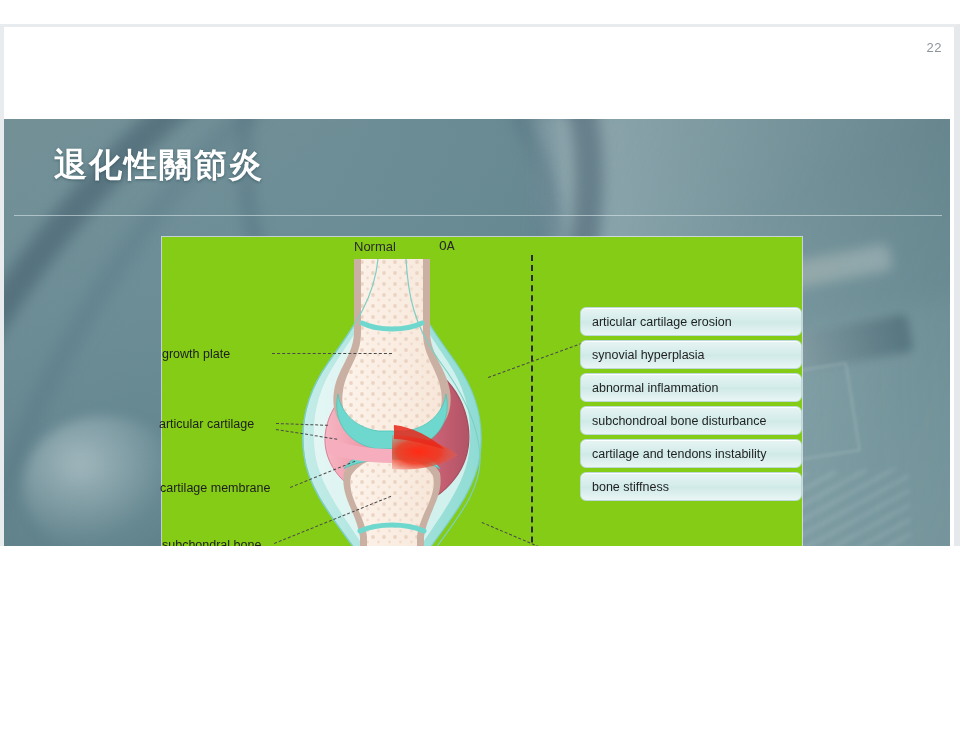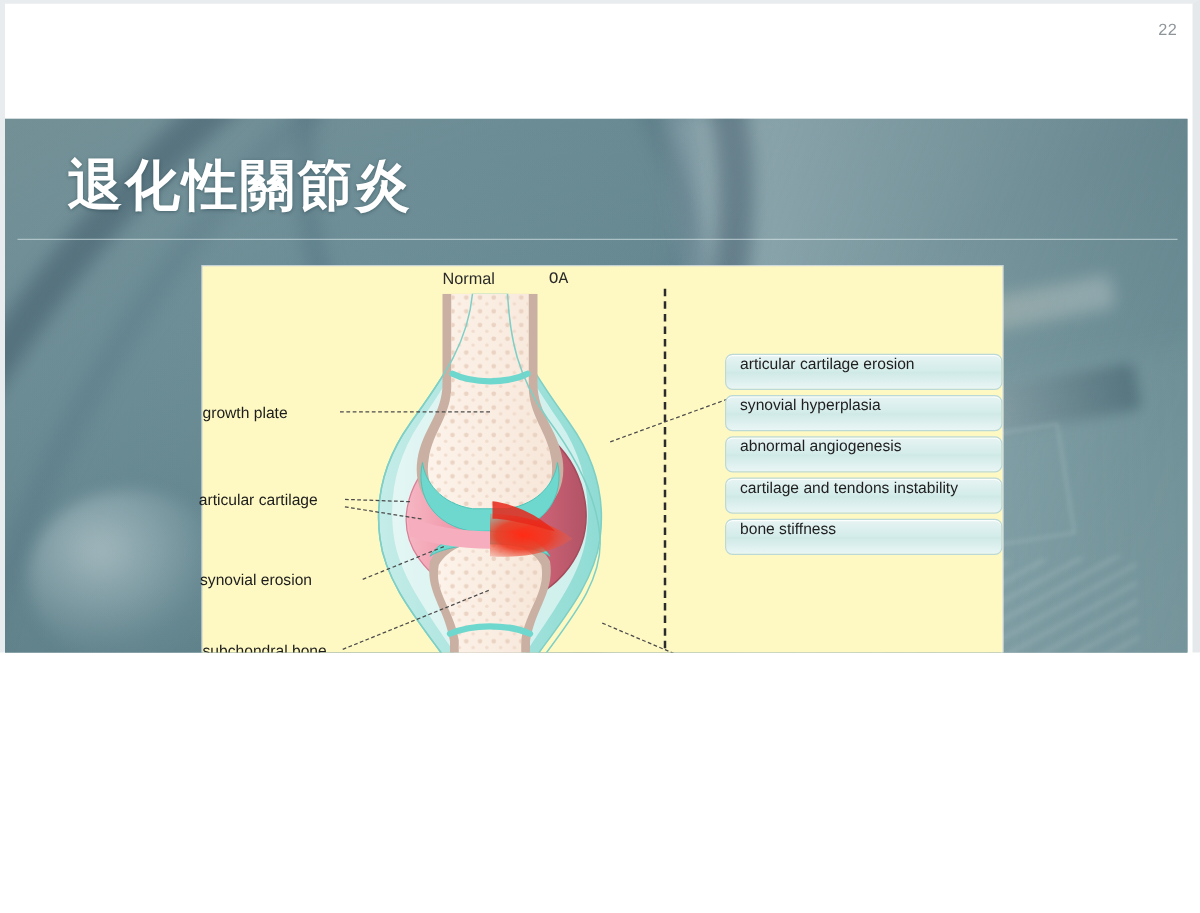--- a/index.html
+++ b/index.html
@@ -1,21 +1,21 @@
 <!DOCTYPE html>
 <html><head>
 <meta charset="utf-8">
 <style>
   html,body{margin:0;padding:0;}
   body{
     width:960px;height:730px;overflow:hidden;
     background:#ffffff;
     font-family:"Liberation Sans","DejaVu Sans",sans-serif;
   }
-  #screen{position:relative;width:960px;height:522px;background:#fff;overflow:hidden;}
+  #screen{position:relative;width:960px;height:522px;background:#fff;overflow:hidden;margin-top:24px;}
 
   
   .page-frame{
     position:absolute;left:0;top:0;width:960px;height:730px;
     background:#ffffff;
     box-sizing:border-box;
     border-left:4px solid #e9ecee;
     border-right:6px solid #e6e9eb;
     border-top:3px solid #e9ecee;
     border-bottom:4px solid #e4e8ea;
@@ -98,32 +98,32 @@
     background:radial-gradient(ellipse at 45% 45%,rgba(110,142,149,0) 30%,rgba(86,114,122,.35) 100%);
   }
 
   
   .title-band{
     position:absolute;left:0;top:0;width:100%;height:96px;
   }
   .slide-title{
     position:absolute;left:50px;top:24px;
     font-family:"DejaVu Sans","Liberation Sans",sans-serif;
-    font-size:44px;font-weight:bold;color:#ffffff;letter-spacing:2px;
+    font-size:33px;font-weight:bold;color:#ffffff;letter-spacing:2px;
     text-shadow:0 1px 3px rgba(25,50,60,.45);
   }
   .title-rule{
     position:absolute;left:10px;top:96px;width:928px;height:1px;
     background:rgba(226,238,240,.55);
   }
 
   
   .figure-panel{
     position:absolute;left:158px;top:118px;width:640px;height:390px;
-    background:#fef9c3;
+    background:#84cc16;
     box-shadow:0 0 0 1px rgba(255,255,255,.6);
   }
   .fig-head{
     position:absolute;top:0;left:0;width:100%;height:28px;
   }
   .fig-head span{
     position:absolute;top:2px;font-size:13px;color:#2a2a2a;
   }
   .fig-normal{left:192px;}
   .fig-oa{left:277px;font-family:Liberation Mono, monospace;}
@@ -146,21 +146,21 @@
   }
 
   
   .callouts{position:absolute;left:418px;top:70px;width:222px;}
   .callout{
     position:relative;height:27px;margin-bottom:4px;
     border-radius:6px;
     background:linear-gradient(180deg,#e7f4f3 0%,#d3ecea 48%,#cfe9e7 52%,#e9f6f5 100%);
     border:1px solid #bcd9d7;
     box-shadow:inset 0 1px 0 rgba(255,255,255,.85);
-    display:flex;
+    display:flex;align-items:center;
   }
   .callout span{
     padding-left:11px;font-size:12.5px;color:#1f1f1f;white-space:nowrap;
   }
 
   
   .source{
     position:absolute;left:165px;top:513px;
     font-size:11.5px;color:#e6eeef;letter-spacing:.3px;
   }
@@ -309,21 +309,21 @@
 
           <path d="M96,0 C92,42 70,70 46,104 C24,135 18,166 22,196 C26,228 48,256 70,286 C88,312 94,336 96,360" fill="none" stroke="#7ecfc6" stroke-width="1.2"></path>
           <path d="M124,0 C126,36 132,66 156,100 C180,132 196,164 198,196 C200,228 178,256 156,286 C138,312 126,336 124,360" fill="none" stroke="#7ecfc6" stroke-width="1.2"></path>
         </svg>
         <div class="divider"></div>
       </div>
 
       <div>
         <div class="lbl" style="left:0px;top:110px;">growth plate</div>
         <div class="lbl" style="left:-3px;top:180px;">articular cartilage</div>
-        <div class="lbl" style="left:-2px;top:244px;">synovial erosion</div>
+        <div class="lbl" style="left:-2px;top:244px;">cartilage membrane</div>
         <div class="lbl" style="left:0px;top:301px;text-align:right;">subchondral bone</div>
 
         <div class="lead" style="left:110px;top:116px;width:120px;"></div>
         <div class="lead" style="left:114px;top:186px;width:52px;transform:rotate(2deg);"></div>
         <div class="lead" style="left:114px;top:192px;width:62px;transform:rotate(9deg);"></div>
         <div class="lead" style="left:128px;top:250px;width:70px;transform:rotate(-22deg);"></div>
         <div class="lead" style="left:112px;top:306px;width:126px;transform:rotate(-22deg);"></div>
       </div>
 
       <div>
@@ -332,21 +332,24 @@
       </div>
 
       <div class="callouts">
         <div class="callout">
           <span>articular cartilage erosion</span>
         </div>
         <div class="callout">
           <span>synovial hyperplasia</span>
         </div>
         <div class="callout">
-          <span>abnormal angiogenesis</span>
+          <span>abnormal inflammation</span>
+        </div>
+        <div class="callout">
+          <span>subchondroal bone disturbance</span>
         </div>
         <div class="callout">
           <span>cartilage and tendons instability</span>
         </div>
         <div class="callout">
           <span>bone stiffness</span>
         </div>
       </div>
     </div>
 

